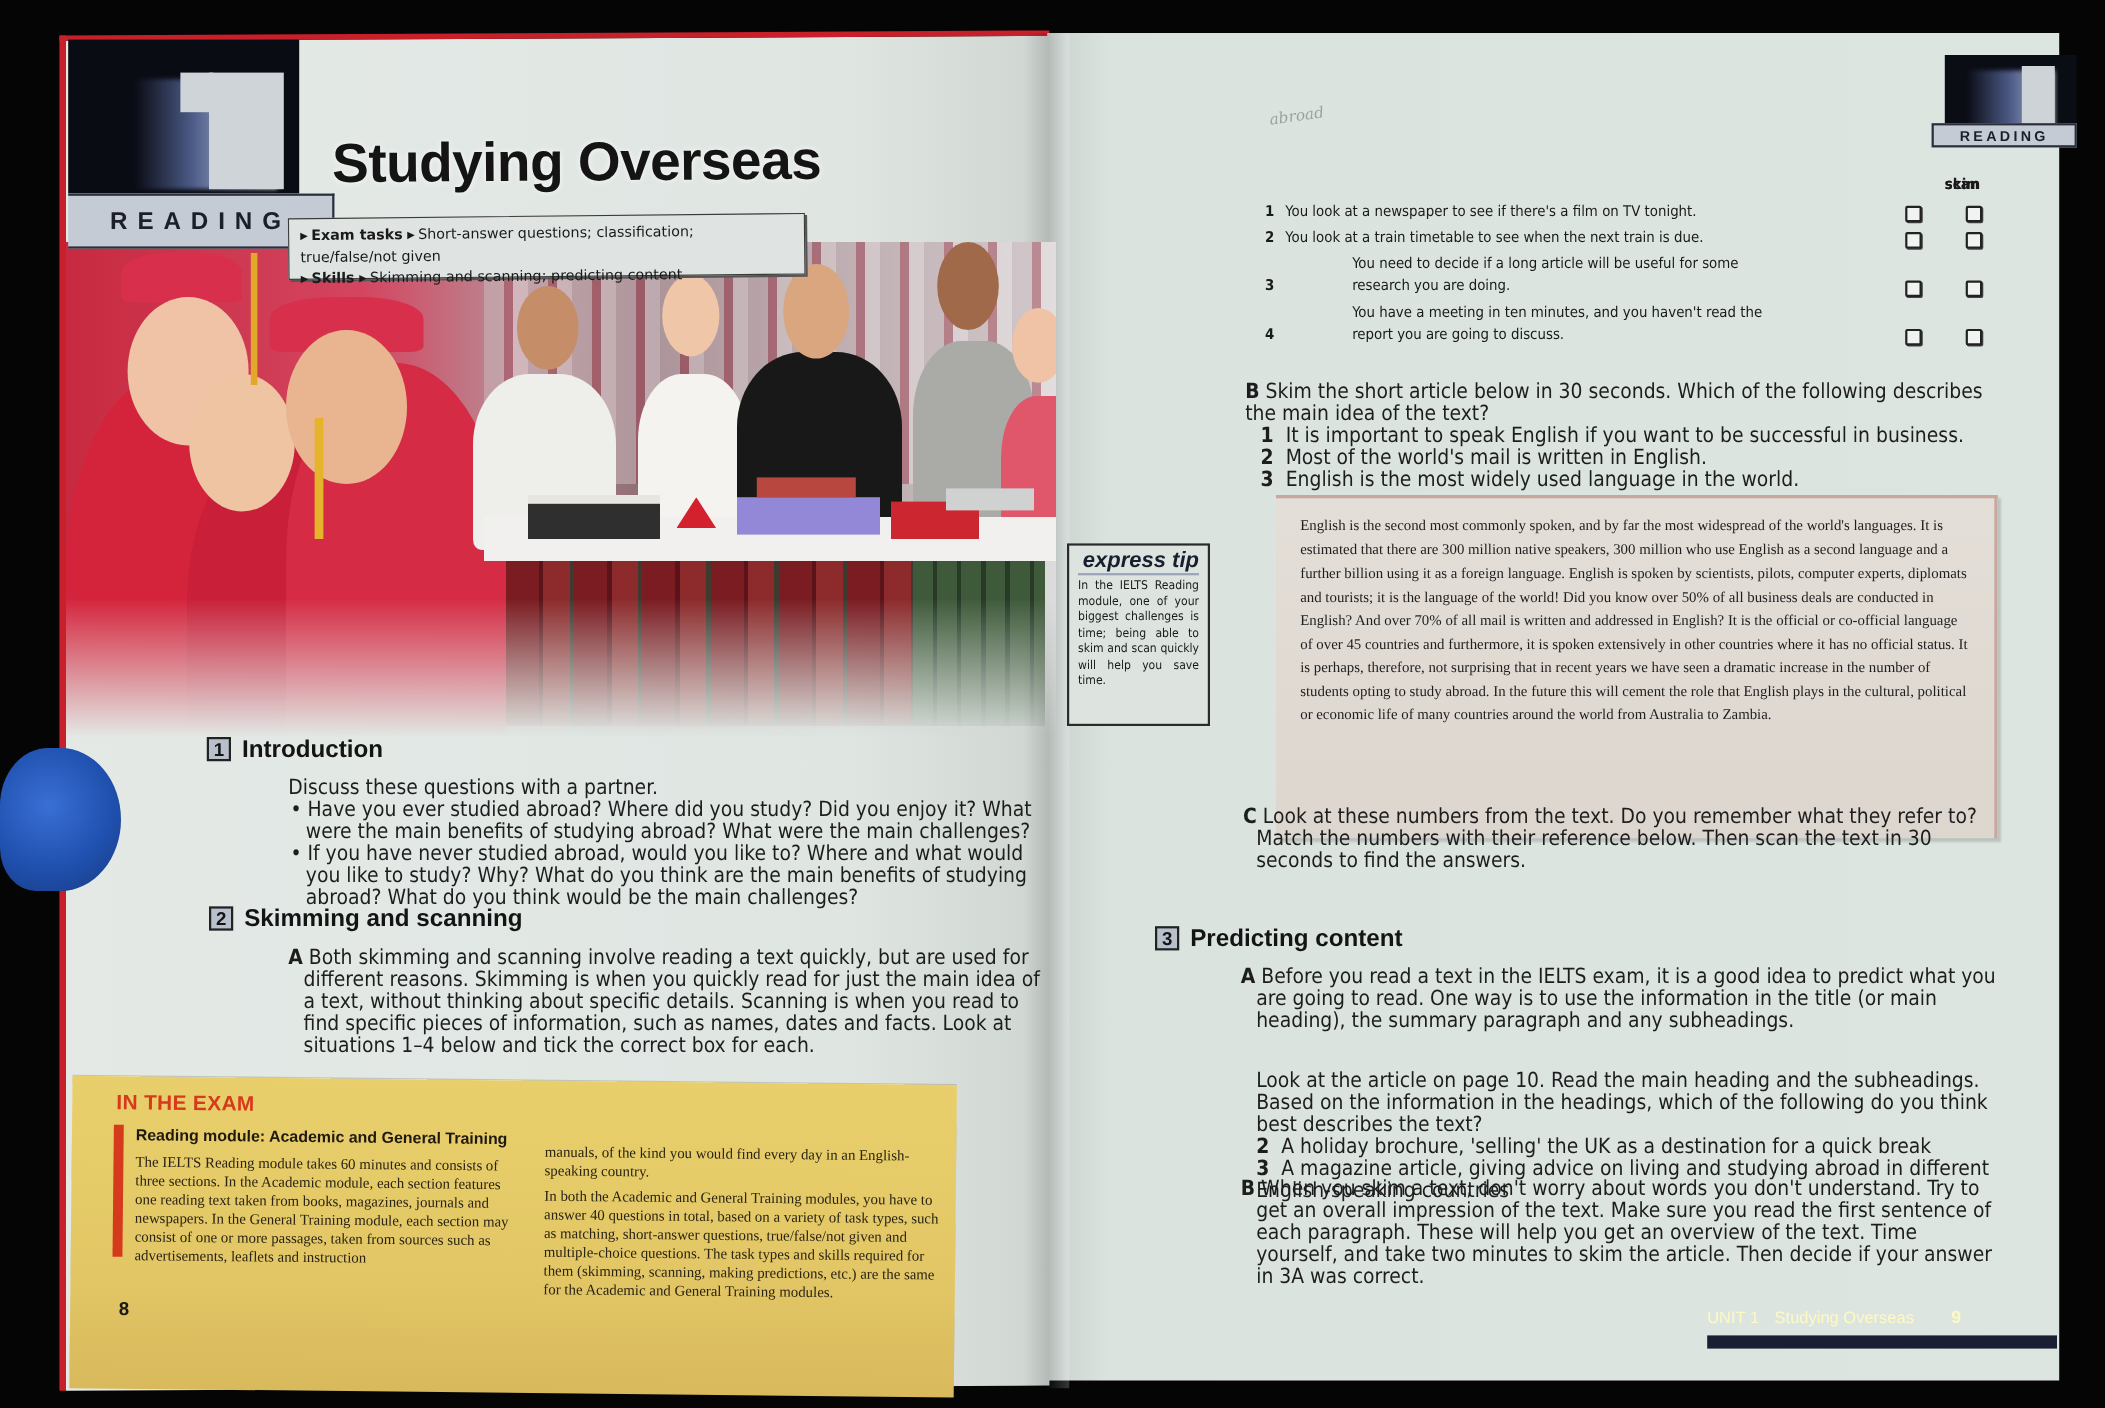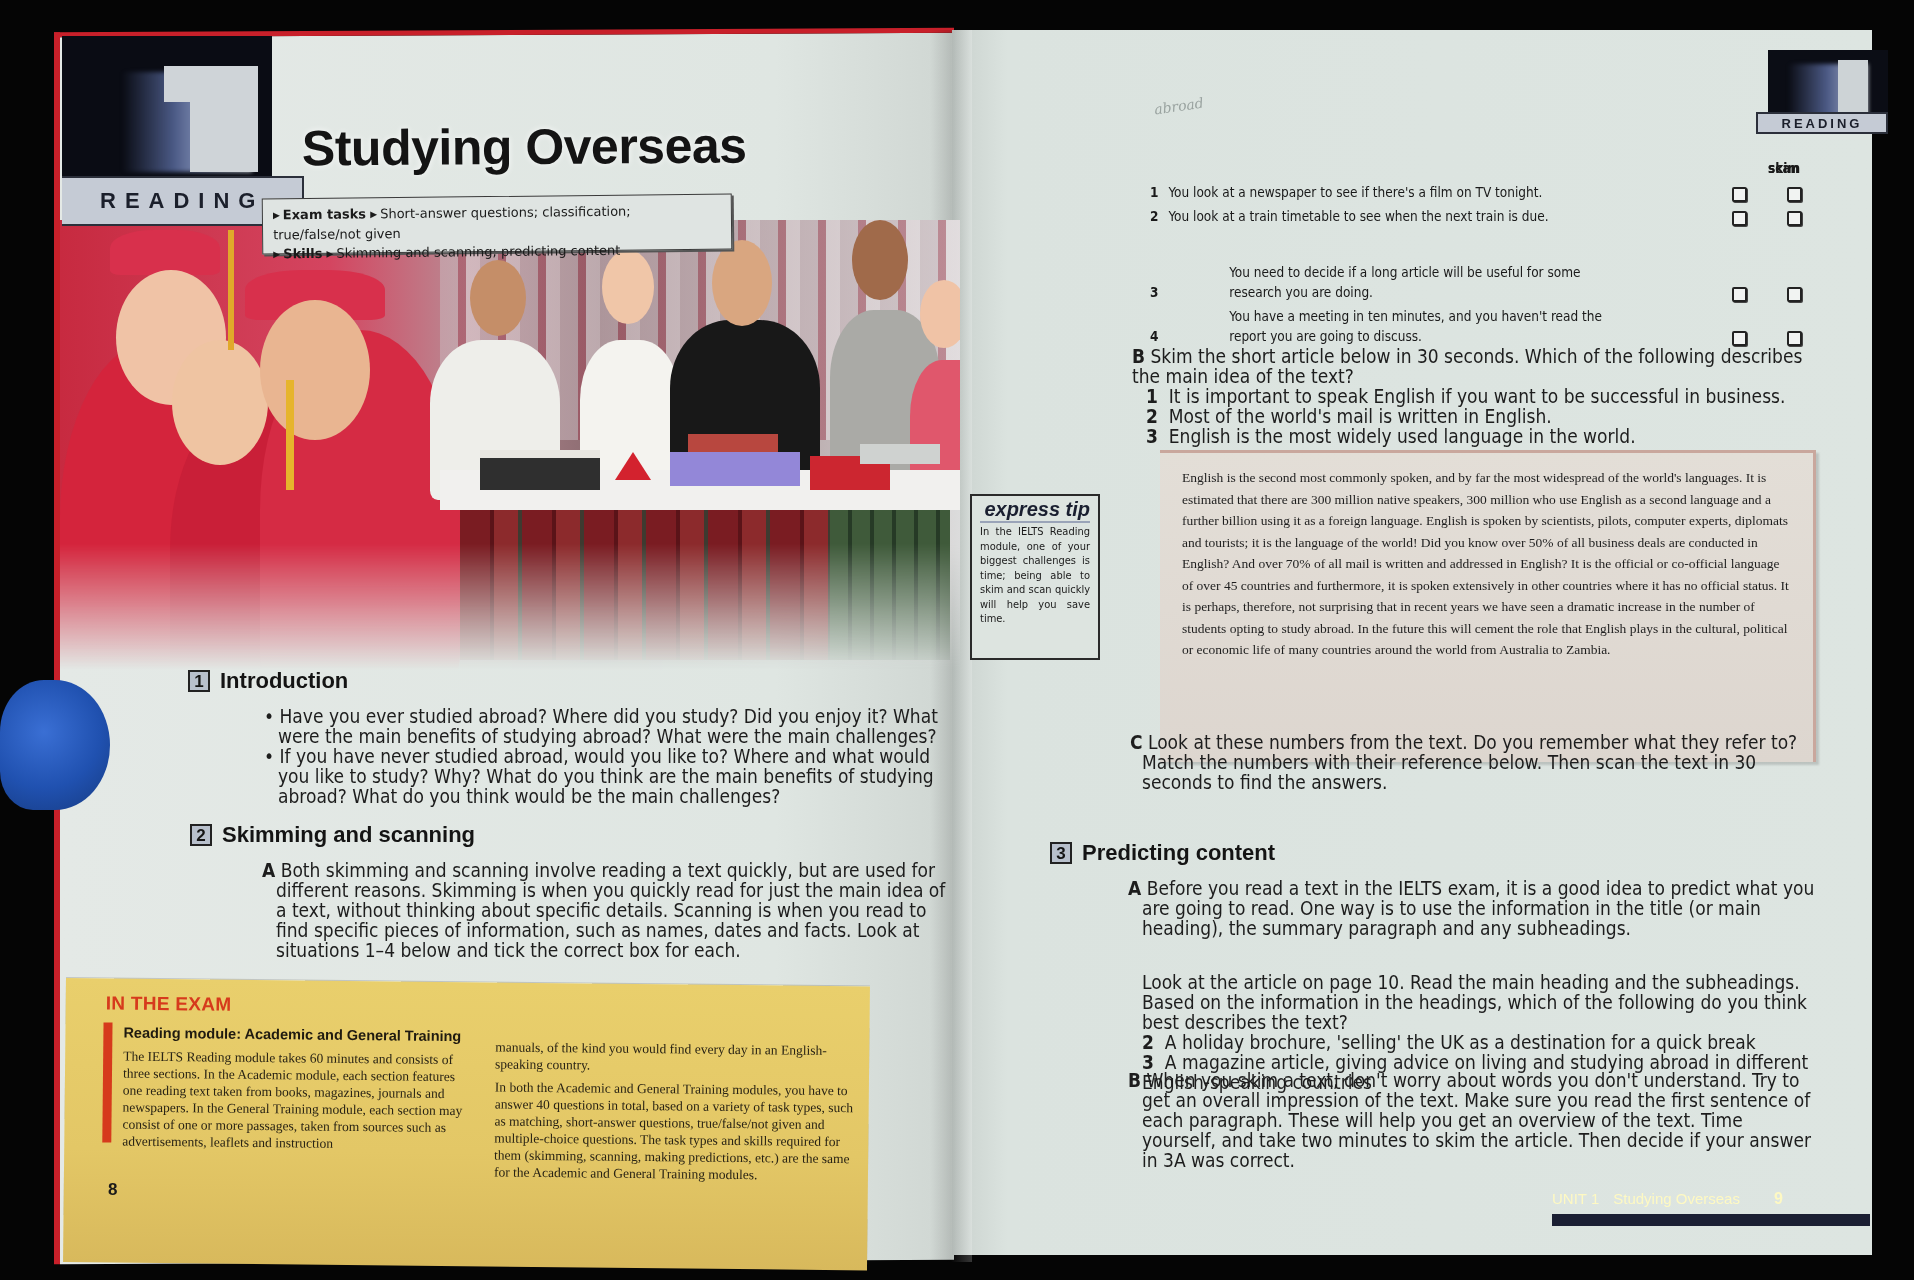--- a/index.html
+++ b/index.html
@@ -203,20 +203,21 @@
     <span class="tri">▶</span><b>Skills</b>
     <span class="tri">▶</span><span>Skimming and scanning; predicting content</span>
   </div>
 </div>
 
 <div class="sec-head" style="left:188px;top:668px;">
   <span class="sec-num">1</span>
   <span>Introduction</span>
 </div>
 <div class="body-text" style="left:262px;top:706px;width:690px;">
+  <div>Discuss these questions with a partner.</div>
   <div class="bullet">• <span>Have you ever studied abroad? Where did you study? Did you enjoy it? What were the main benefits of studying abroad? What were the main challenges?</span></div>
   <div class="bullet">• <span>If you have never studied abroad, would you like to? Where and what would you like to study? Why? What do you think are the main benefits of studying abroad? What do you think would be the main challenges?</span></div>
 </div>
 
 <div class="sec-head" style="left:190px;top:822px;">
   <span class="sec-num">2</span>
   <span>Skimming and scanning</span>
 </div>
 <div class="body-text" style="left:262px;top:860px;width:690px;padding-left:14px;text-indent:-14px;">
   <span class="lead">A</span>
@@ -264,21 +265,21 @@
   <div class="sit-row">
     <span class="n">2</span>
     <span class="txt">You look at a train timetable to see when the next train is due.</span>
     <span class="boxes">
         <span class="chk"></span>
         <span class="chk"></span>
       </span>
   </div>
   <div class="sit-row">
     <span class="n">3</span>
-    <span class="txt" style="max-width:400px;margin-top:32px;">You need to decide if a long article will be useful for some research you are doing.</span>
+    <span class="txt" style="max-width:400px;">You need to decide if a long article will be useful for some research you are doing.</span>
     <span class="boxes">
         <span class="chk"></span>
         <span class="chk"></span>
       </span>
   </div>
   <div class="sit-row">
     <span class="n">4</span>
     <span class="txt" style="max-width:400px;">You have a meeting in ten minutes, and you haven't read the report you are going to discuss.</span>
     <span class="boxes">
         <span class="chk"></span>

